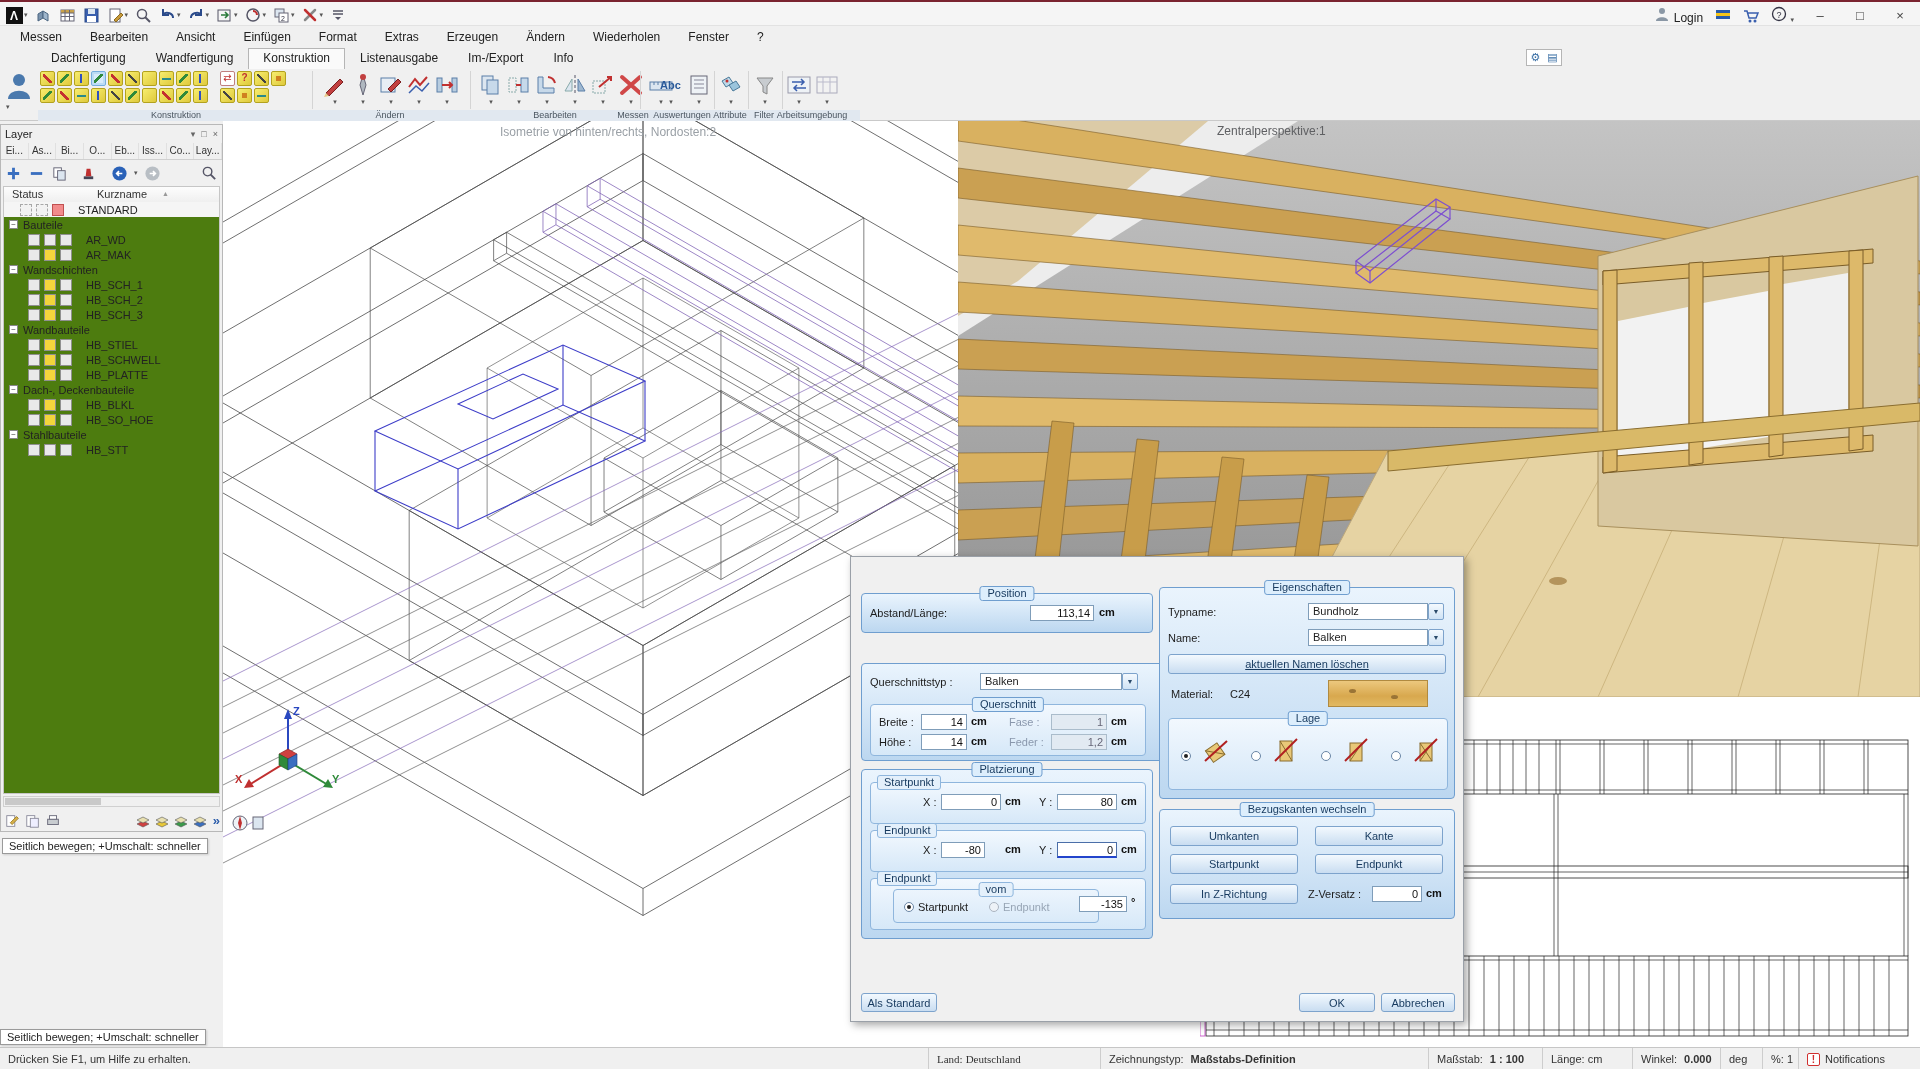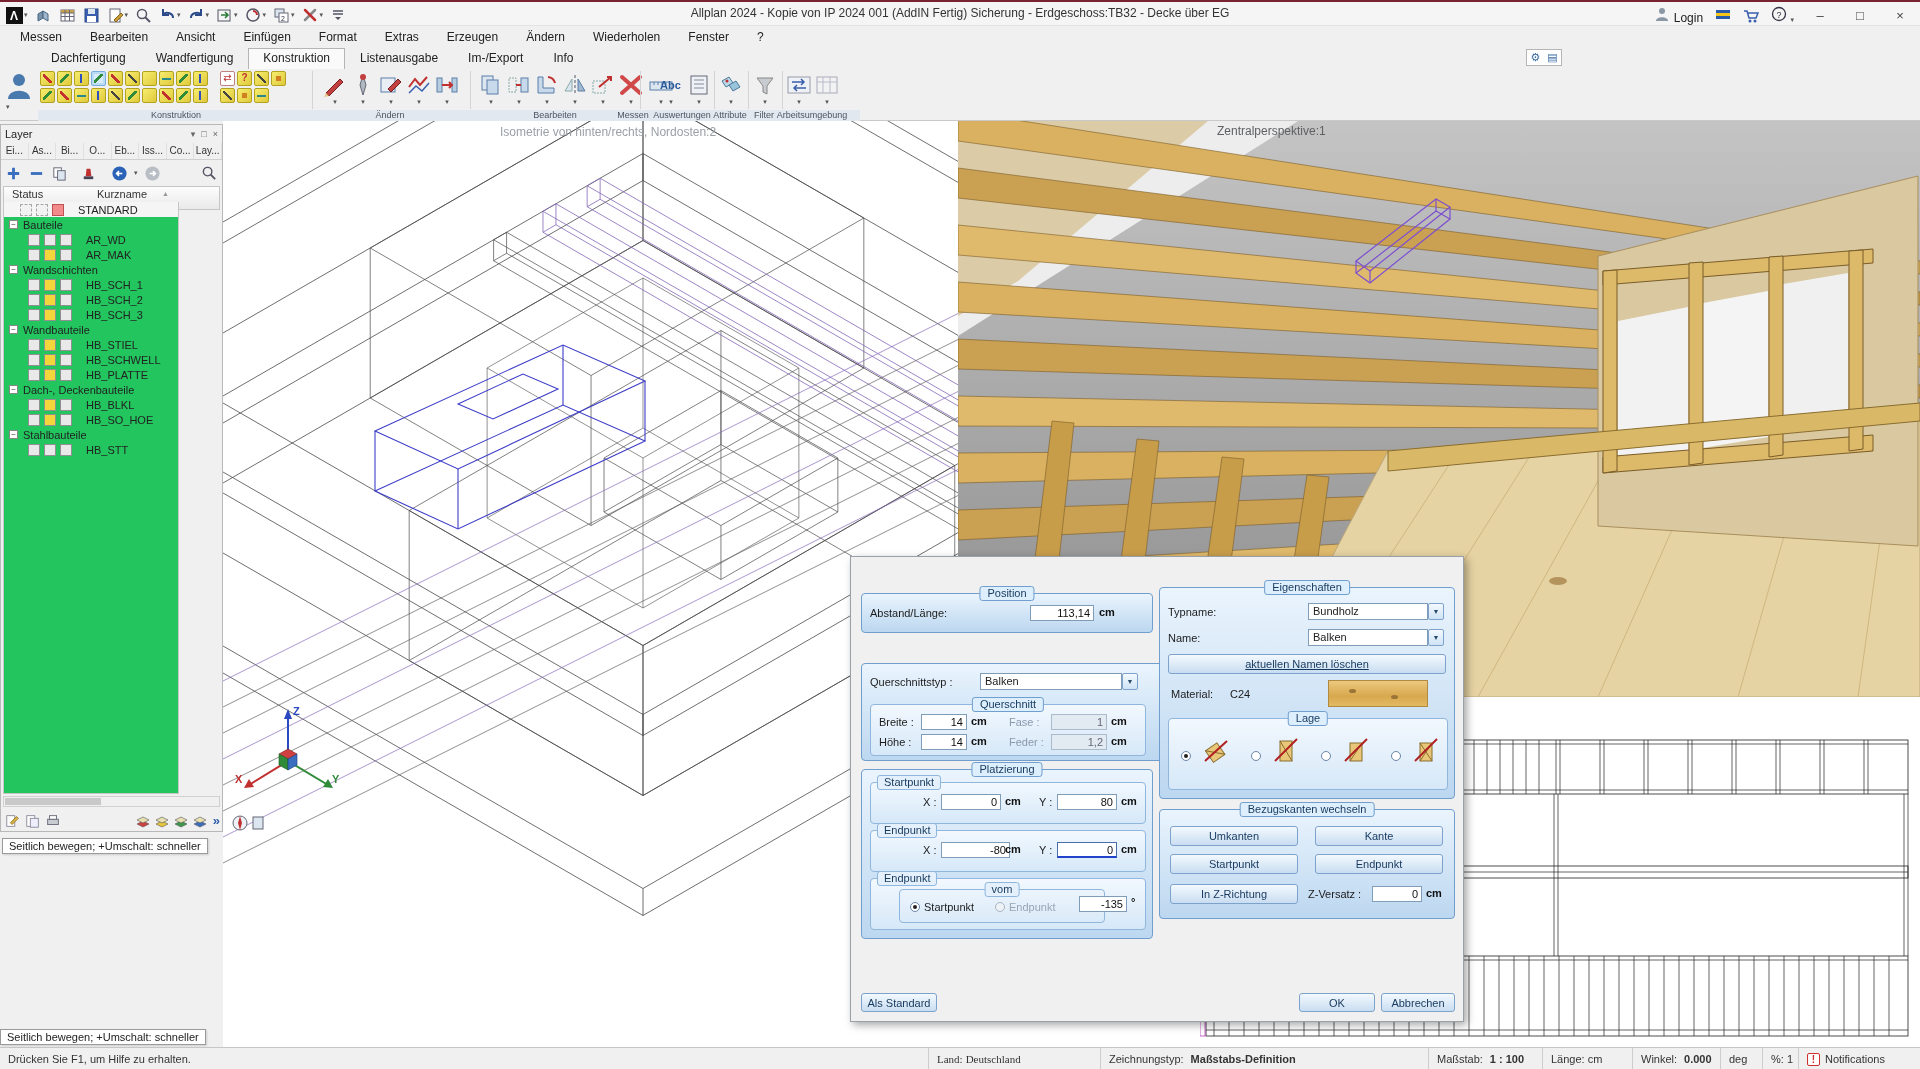--- a/index.html
+++ b/index.html
@@ -56,21 +56,21 @@
 #lp-title .lpi span { margin-left:0; }
 #lp-tabs { left:0; top:18px; width:100%; height:17px; display:flex; border-bottom:1px solid #d0d0d0; }
 #lp-tabs span { flex:1; font-size:10px; color:#333; text-align:center; line-height:16px; border-right:1px solid #e0e0e0; white-space:nowrap; overflow:hidden; }
 #lp-tools { left:0; top:36px; width:100%; height:24px; display:flex; align-items:center; gap:6px; padding-left:4px; }
 #lp-tools svg { width:17px; height:17px; }
 #lp-search { position:absolute; right:4px; }
 #lp-head { left:2px; top:61px; width:217px; height:24px; background:linear-gradient(#fdfdfd,#e9e9e9); border:1px solid #c6c6c6; font-size:11px; color:#333; }
 #lp-head .c1 { position:absolute; left:8px; top:1px; }
 #lp-head .c2 { position:absolute; left:93px; top:1px; }
 #lp-head .sort { position:absolute; left:158px; top:3px; font-size:7px; color:#999; }
-#lp-rows { left:2px; top:77px; width:176px; height:592px; background:#22c55e; border:1px solid #c6c6c6; border-top:none; overflow:hidden; }
+#lp-rows { left:2px; top:77px; width:217px; height:592px; background:#4d7c0f; border:1px solid #c6c6c6; border-top:none; overflow:hidden; }
 .lrow { height:15px; display:flex; align-items:center; font-size:11px; color:#222; }
 .lrow .name { margin-left:10px; }
 .lrow.layer { padding-left:24px; }
 .lrow.grp { padding-left:5px; }
 .lrow.grp .exp { width:9px; height:9px; border:1px solid #888; background:#fff; font-size:8px; line-height:7px; text-align:center; color:#444; margin-right:5px; }
 .cb { width:12px; height:12px; border:1px solid #909090; background:#e9e9e9; margin-right:4px; flex:0 0 auto; }
 .cb.y { background:#f3d53c; }
 .cb.r { background:#f28b8b; border-color:#c05050; }
 .cb.d { border:1px dashed #a8a8a8; background:#f2f2f2; }
 .lrow.std { background:#f5f5f5; }
@@ -216,21 +216,20 @@
         </svg>
         <span class="caret">▾</span>
       </span>
       <span class="qi">
         <svg width="17" height="17">
           <path d="M3 4 H13 M3 7 H13" stroke="#556" stroke-width="1.5"></path>
           <path d="M5 10 L8 13 L11 10 Z" fill="#556"></path>
         </svg>
       </span>
     </div>
-  <div id="win-title" class="abs">Allplan 2024 - Kopie von IP 2024 001 (AddIN Fertig) Sicherung - Erdgeschoss:TB32 - Decke über EG</div>
   <div id="tb-right" class="abs">
     <span class="qi">
       <svg width="16" height="16">
           <circle cx="8" cy="5" r="3" fill="#8a97a5"></circle>
           <path d="M2 15 C2 10 14 10 14 15 Z" fill="#8a97a5"></path>
         </svg>
       <span id="login-lbl">Login</span>
     </span>
     <svg width="16" height="14">
         <rect x="1" y="2" width="14" height="3" fill="#2a5caa"></rect>
@@ -1051,29 +1050,29 @@
       <span class="dlabel" style="left:52px;top:13px;">X :</span>
       <span class="fld" style="left:70px;top:11px;width:60px;">0</span>
       <span class="unit" style="left:134px;top:12px;">cm</span>
       <span class="dlabel" style="left:168px;top:13px;">Y :</span>
       <span class="fld" style="left:186px;top:11px;width:60px;">80</span>
       <span class="unit" style="left:250px;top:12px;">cm</span>
     </div>
     <div class="sbox" style="left:8px;top:60px;width:276px;height:42px;">
       <span class="scap">Endpunkt</span>
       <span class="dlabel" style="left:52px;top:13px;">X :</span>
-      <span class="fld" style="left:70px;top:11px;width:69px;">-80</span>
+      <span class="fld" style="left:70px;top:11px;width:44px;">-80</span>
       <span class="unit" style="left:134px;top:12px;">cm</span>
       <span class="dlabel" style="left:168px;top:13px;">Y :</span>
       <span class="fld foc" style="left:186px;top:11px;width:60px;">0</span>
       <span class="unit" style="left:250px;top:12px;">cm</span>
     </div>
     <div class="sbox" style="left:8px;top:108px;width:276px;height:52px;">
       <span class="scap">Endpunkt</span>
-      <div class="sbox" style="left:28px;top:10px;width:206px;height:34px;background:none;text-align:center;">
+      <div class="sbox" style="left:22px;top:10px;width:206px;height:34px;background:none;text-align:center;">
         <span class="scap" style="left:50%;transform:translateX(-50%);">vom</span>
         <span style="position:absolute;left:10px;top:10px;"><span class="rad on"></span><span class="rlbl">Startpunkt</span></span>
         <span style="position:absolute;left:95px;top:10px;"><span class="rad dis"></span><span class="rlbl dis">Endpunkt</span></span>
       </div>
       <span class="fld" style="left:208px;top:17px;width:48px;">-135</span>
       <span class="unit" style="left:260px;top:17px;">°</span>
     </div>
   </div>
 
   <div class="gbox" style="left:308px;top:30px;width:296px;height:212px;">

